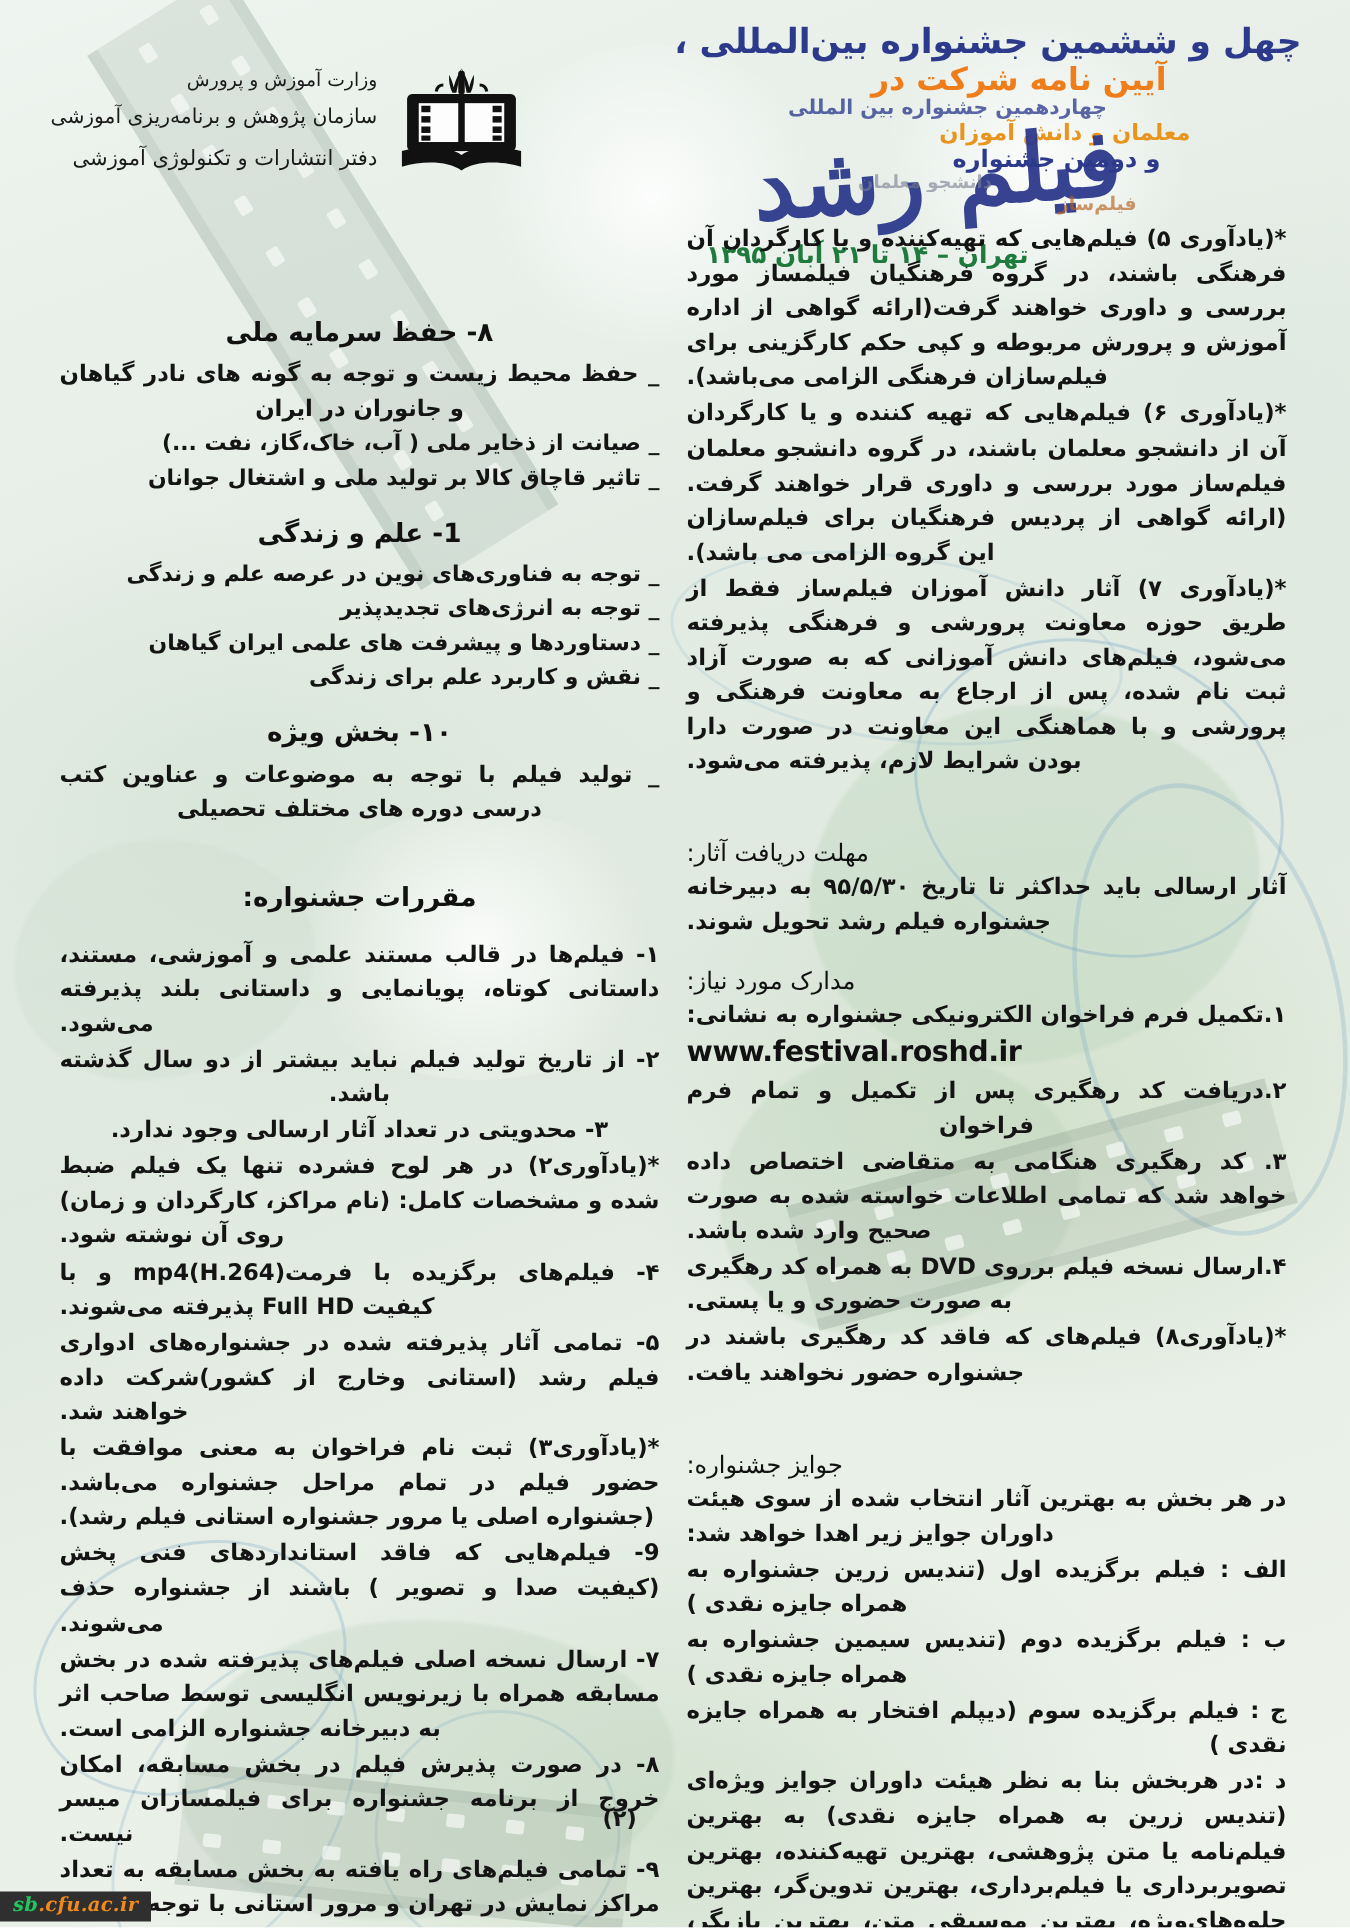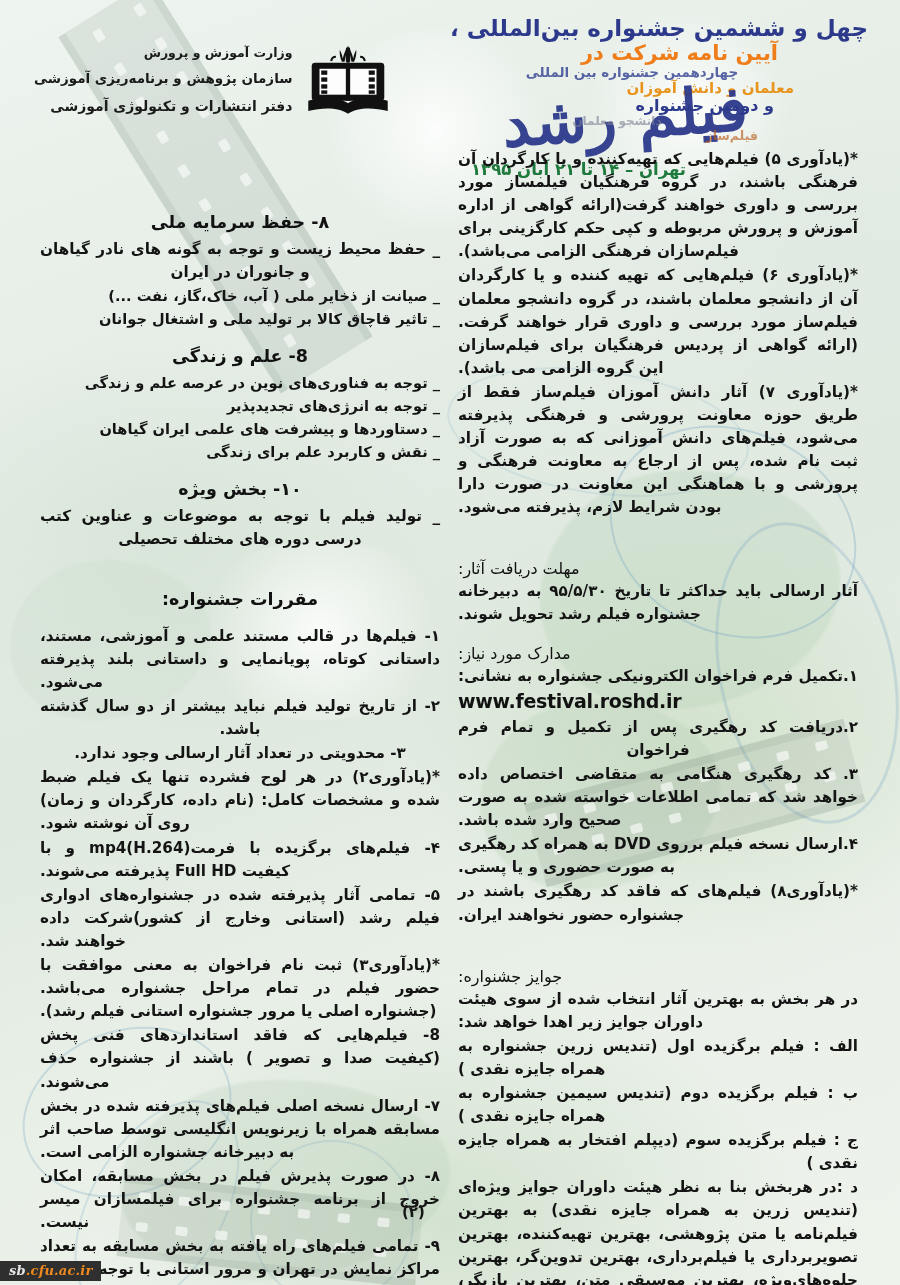--- a/index.html
+++ b/index.html
@@ -90,21 +90,21 @@
     gap: 12px;
     direction: rtl;
   }
 
   .ministry-logo { width: 88px; height: 76px; flex: 0 0 auto; }
 
   .ministry-lines {
     display: flex;
     flex-direction: column;
     gap: 7px;
-    font-weight: bold;
+    font-weight: normal;
     font-size: 13.5px;
     color: #1a1a1a;
     line-height: 1.45;
     white-space: nowrap;
   }
   .ministry-lines .l1 { font-size: 12.5px; }
   .ministry-lines .l2 { font-size: 13.5px; }
   .ministry-lines .l3 { font-size: 14px; }
 
   .festival-logo {
@@ -248,21 +248,21 @@
     bottom: 4px;
     background: #2f2f2f;
     padding: 3px 9px 4px 9px;
     font-family: "DejaVu Serif", "Liberation Serif", serif;
     font-style: italic;
     font-weight: bold;
     font-size: 13px;
     letter-spacing: 0.2px;
     line-height: 1;
   }
-  .watermark .wm-a { color: #e5e5e5; }
+  .watermark .wm-a { color: #22c55e; }
   .watermark .wm-b { color: #f08a1e; }
 </style>
 </head>
 <body>
 
 <div class="page">
 
   <div class="bg-layer">
     <div class="glow g1"></div>
     <div class="glow g2"></div>
@@ -384,45 +384,45 @@
     <div class="col col-right">
 
       <div class="blk">
         <div class="heading right-head">۸- حفظ سرمایه ملی</div>
         <div class="para center-last">_ حفظ محیط زیست و توجه به گونه های نادر گیاهان و جانوران در ایران</div>
         <div class="bullet">_ صیانت از ذخایر ملی ( آب، خاک،گاز، نفت ...)</div>
         <div class="bullet">_ تاثیر قاچاق کالا بر تولید ملی و  اشتغال جوانان</div>
       </div>
 
       <div class="blk">
-        <div class="heading right-head">8- علم و زندگی</div>
+        <div class="heading right-head">1- علم و زندگی</div>
         <div class="bullet">_ توجه به فناوری‌های نوین در عرصه علم و زندگی</div>
         <div class="bullet">_ توجه به  انرژی‌های تجدیدپذیر</div>
         <div class="bullet">_ دستاوردها و پیشرفت های علمی ایران گیاهان</div>
         <div class="bullet">_ نقش و کاربرد علم برای زندگی</div>
       </div>
 
       <div class="blk">
         <div class="heading right-head">۱۰- بخش ویژه</div>
         <div class="para center-last">_ تولید فیلم  با  توجه به موضوعات و عناوین کتب درسی دوره های مختلف تحصیلی</div>
       </div>
 
       <div class="spacer-md"></div>
 
       <div class="blk">
         <div class="heading right-head">مقررات جشنواره:</div>
         <div class="spacer-sm"></div>
         <div class="para">۱- فیلم‌ها در قالب مستند علمی و آموزشی، مستند، داستانی کوتاه، پویانمایی و داستانی بلند  پذیرفته می‌شود.</div>
         <div class="para center-last">۲- از تاریخ تولید فیلم نباید بیشتر از دو سال گذشته باشد.</div>
         <div class="para center-last">۳- محدویتی در تعداد آثار ارسالی  وجود  ندارد.</div>
-        <div class="para">*(یادآوری۲) در هر لوح فشرده تنها  یک فیلم ضبط شده و مشخصات کامل: (نام داده، کارگردان و زمان)  روی آن نوشته شود.</div>
+        <div class="para">*(یادآوری۲) در هر لوح فشرده تنها  یک فیلم ضبط شده و مشخصات کامل: (نام مراکز، کارگردان و زمان)  روی آن نوشته شود.</div>
         <div class="para">۴- فیلم‌های برگزیده  با  فرمت(mp4(H.264 و با کیفیت Full HD  پذیرفته  می‌شوند.</div>
         <div class="para">۵- تمامی آثار پذیرفته شده  در جشنواره‌های  ادواری فیلم رشد (استانی وخارج از کشور)شرکت داده خواهند شد.</div>
         <div class="para">*(یادآوری۳) ثبت نام فراخوان به معنی موافقت با حضور فیلم در تمام مراحل جشنواره می‌باشد. (جشنواره اصلی  یا مرور جشنواره  استانی  فیلم رشد).</div>
-        <div class="para">8- فیلم‌هایی که فاقد استانداردهای  فنی  پخش (کیفیت صدا و تصویر ) باشند  از  جشنواره  حذف  می‌شوند.</div>
+        <div class="para">9- فیلم‌هایی که فاقد استانداردهای  فنی  پخش (کیفیت صدا و تصویر ) باشند  از  جشنواره  حذف  می‌شوند.</div>
         <div class="para">۷- ارسال نسخه اصلی فیلم‌های پذیرفته شده در بخش مسابقه همراه با زیرنویس انگلیسی توسط صاحب اثر به دبیرخانه  جشنواره  الزامی  است.</div>
         <div class="para">۸- در صورت پذیرش فیلم در بخش مسابقه،  امکان خروج از برنامه جشنواره برای فیلمسازان میسر نیست.</div>
         <div class="para">۹- تمامی فیلم‌های راه یافته به بخش مسابقه به تعداد مراکز نمایش در تهران  و مرور استانی با توجه به نیاز؛ تکثیر و نمایش داده خواهند شد.</div>
         <div class="para">* (یادآوری ۴ ) بیشترین تعداد نمایش برای فیلم‌های بلند سینمایی در تهران(۱۰) نوبت خواهد بود.</div>
       </div>
     </div>
 
     <div class="col col-left">
 
       <div class="para">*(یادآوری ۵) فیلم‌هایی که تهیه‌کننده و یا کارگردان آن فرهنگی باشند، در گروه فرهنگیان فیلمساز مورد بررسی و داوری خواهند گرفت(ارائه گواهی از اداره آموزش و پرورش مربوطه و کپی حکم کارگزینی برای فیلم‌سازان فرهنگی الزامی می‌باشد).</div>
@@ -436,21 +436,21 @@
         <div class="para">آثار ارسالی باید حداکثر تا تاریخ ۹۵/۵/۳۰ به دبیرخانه جشنواره فیلم رشد تحویل شوند.</div>
       </div>
 
       <div class="blk">
         <div class="sub-heading">مدارک مورد نیاز:</div>
         <div class="para center-last">۱.تکمیل فرم فراخوان الکترونیکی جشنواره به نشانی:</div>
         <div class="url">www.festival.roshd.ir</div>
         <div class="para center-last">۲.دریافت کد رهگیری پس از تکمیل و تمام فرم فراخوان</div>
         <div class="para">۳. کد رهگیری هنگامی به متقاضی اختصاص داده خواهد شد که تمامی اطلاعات خواسته شده به صورت صحیح وارد شده باشد.</div>
         <div class="para">۴.ارسال نسخه فیلم برروی DVD به همراه کد رهگیری به صورت حضوری و یا پستی.</div>
-        <div class="para">*(یادآوری۸) فیلم‌های که فاقد کد رهگیری باشند در جشنواره حضور نخواهند ایران.</div>
+        <div class="para">*(یادآوری۸) فیلم‌های که فاقد کد رهگیری باشند در جشنواره حضور نخواهند یافت.</div>
       </div>
 
       <div class="spacer-md"></div>
 
       <div class="blk">
         <div class="sub-heading">جوایز جشنواره:</div>
         <div class="para">در هر بخش به بهترین آثار انتخاب شده از سوی هیئت داوران جوایز زیر اهدا خواهد شد:</div>
         <div class="para">الف : فیلم برگزیده اول (تندیس زرین جشنواره به همراه جایزه نقدی )</div>
         <div class="para">ب : فیلم برگزیده دوم (تندیس سیمین جشنواره به همراه جایزه نقدی )</div>
         <div class="para right-last">ج : فیلم برگزیده سوم (دیپلم افتخار به همراه جایزه نقدی )</div>

